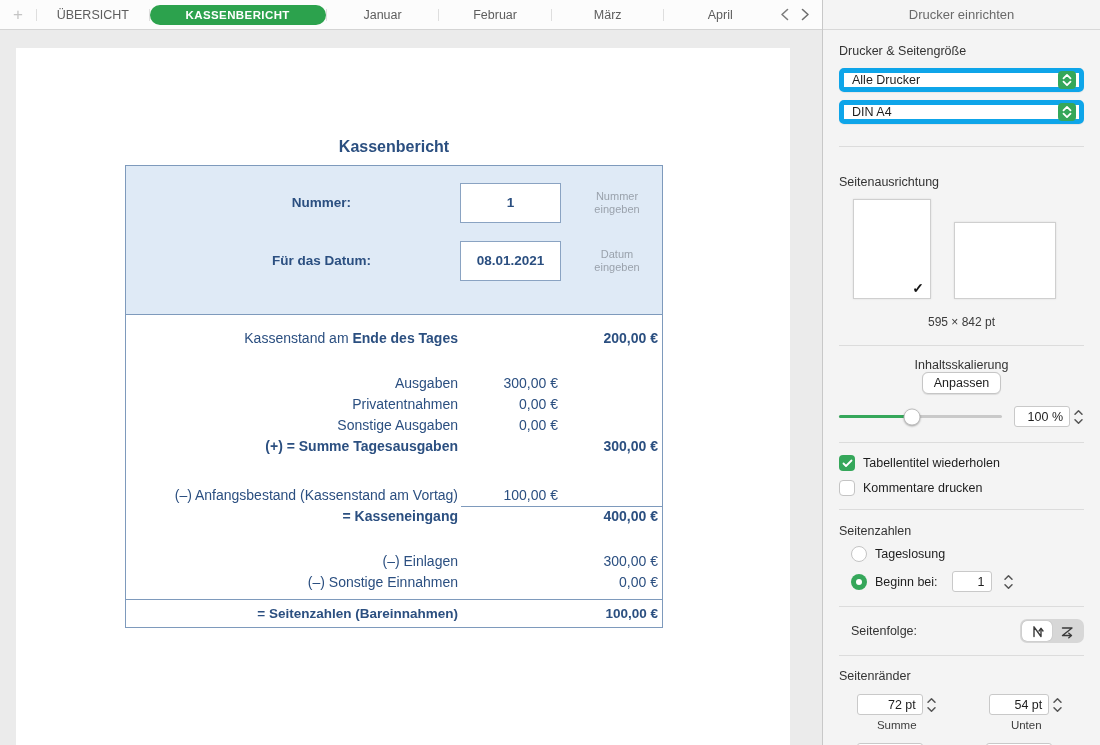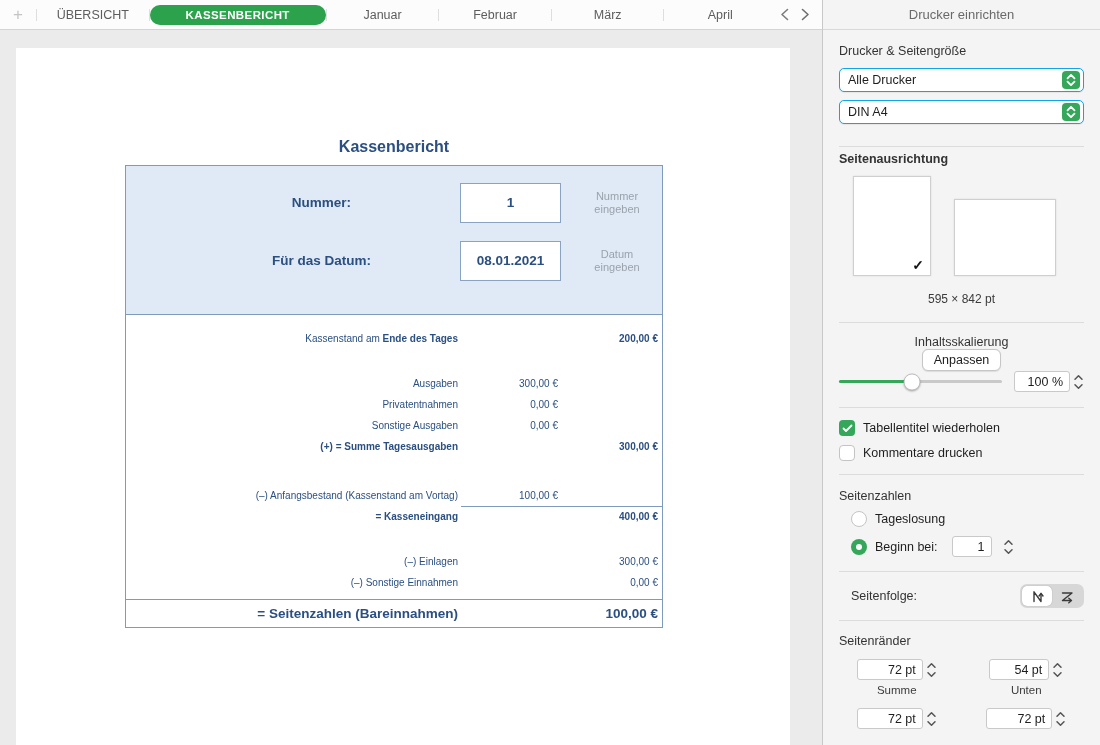--- a/index.html
+++ b/index.html
@@ -35,39 +35,39 @@
   .doc-header{position:relative;height:150px;background:var(--dbg);border:1px solid var(--dborder);}
   .hdr-row{position:absolute;left:0;width:100%;height:40px;}
   .hdr-label{position:absolute;left:0;top:0;width:391px;line-height:40px;text-align:center;
     font-weight:700;font-size:13.5px;color:var(--dblue);}
   .hdr-input{position:absolute;left:334px;top:0;width:101px;height:40px;background:#fff;
     border:1px solid #8aa3c2;line-height:38px;text-align:center;font-weight:700;font-size:13.5px;color:var(--dblue);}
   .hdr-hint{position:absolute;left:444px;top:0;width:94px;height:40px;display:flex;align-items:center;
     justify-content:center;text-align:center;font-size:11px;line-height:13px;color:#9aa2ac;padding:0 14px;}
   .doc-body{background:#fff;border:1px solid var(--dborder);border-top:none;padding-top:13px;}
   .trow{display:grid;grid-template-columns:335px 102px 99px;height:21px;line-height:21px;
-    font-size:10px;color:var(--dblue);}
+    font-size:14px;color:var(--dblue);}
   .c-label{text-align:right;padding-right:3px;overflow:visible;white-space:nowrap;}
   .c-mid{text-align:right;padding-right:5px;}
   .c-right{text-align:right;padding-right:4px;}
   .bold{font-weight:700;}
   .rule .c-mid,.rule .c-right{border-bottom:1px solid var(--dborder);}
   .trow-total{display:grid;grid-template-columns:335px 102px 99px;height:28px;line-height:27px;
     border-top:1px solid var(--dborder);margin-top:6px;font-size:13.5px;color:var(--dblue);}
   .spacer{width:100%;}
 
   
   .sidebar{position:absolute;top:0;right:0;width:278px;height:745px;background:#f4f4f4;
     border-left:1px solid #c8c8c8;z-index:4;}
   .sidebar-header{height:30px;border-bottom:1px solid #d8d8d8;display:flex;align-items:center;
     justify-content:center;font-size:13px;color:#6a6a6a;background:#f4f4f4;}
   .sidebar-content{padding:14px 16px 0 16px;}
   .section-label{font-size:12.5px;color:#333;}
   .hr{height:1px;background:#dcdcdc;}
-  .select{height:24px;background:#fff;border:1px solid #0ea5e9;border-radius:5px;display:flex;
+  .select{height:24px;background:#fff;border:5px solid #0ea5e9;border-radius:5px;display:flex;
     align-items:center;padding:0 3px 0 8px;font-size:12.5px;color:#1e1e1e;box-shadow:0 .5px 1px rgba(0,0,0,.06);}
   .select .grow{flex:1;}
   .green-stepper{width:18px;height:18px;border-radius:4px;background:var(--cgreen);display:flex;
     align-items:center;justify-content:center;flex:0 0 auto;}
   .thumb-row{display:flex;align-items:flex-end;margin:10px 0 0 14px;}
   .thumb-portrait{width:78px;height:100px;background:#fff;border:1px solid #cfcfcf;position:relative;
     box-shadow:0 0 2px rgba(0,0,0,.10);}
   .thumb-landscape{width:102px;height:77px;background:#fff;border:1px solid #cfcfcf;margin-left:23px;
     box-shadow:0 0 2px rgba(0,0,0,.10);}
   .thumb-check{position:absolute;right:6px;bottom:2px;font-size:14px;font-weight:700;color:#141414;}
@@ -228,39 +228,39 @@
       <span class="green-stepper">
         <svg width="12" height="14" viewBox="0 0 12 14" fill="none">
             <path d="M2.5 5.3 L6 1.9 L9.5 5.3" stroke="#fff" stroke-width="1.8" stroke-linecap="round" stroke-linejoin="round"></path>
             <path d="M2.5 8.7 L6 12.1 L9.5 8.7" stroke="#fff" stroke-width="1.8" stroke-linecap="round" stroke-linejoin="round"></path>
           </svg>
       </span>
     </div>
 
     <div class="hr" style="margin-top:22px;"></div>
 
-    <div class="section-label" style="margin-top:5px;font-weight:bold;">Seitenausrichtung</div>
+    <div class="section-label" style="margin-top:28px;">Seitenausrichtung</div>
 
     <div class="thumb-row">
       <div class="thumb-portrait">
         <span class="thumb-check">✓</span>
       </div>
       <div class="thumb-landscape"></div>
     </div>
 
     <div class="size-text">595 × 842 pt</div>
 
     <div class="hr" style="margin-top:16px;"></div>
 
     <div class="row-flex" style="margin-top:12px;flex-direction:column;">
       <span class="section-label" style="flex:1;">Inhaltsskalierung</span>
       <button class="btn">Anpassen</button>
     </div>
 
-    <div class="row-flex" style="margin-top:0;">
+    <div class="row-flex" style="margin-top:12px;">
       <div class="slider">
         <div class="slider-fill" id="slider-fill" style="width: 45%;"></div>
         <div class="slider-knob" id="slider-knob" style="left: 45%;"></div>
       </div>
       <div class="field" style="width:56px;">100 %</div>
       <span class="stepper">
         <svg width="11" height="20" viewBox="0 0 11 20" fill="none">
             <path d="M2 7.3 L5.5 3.8 L9 7.3" stroke="#555" stroke-width="1.5" stroke-linecap="round" stroke-linejoin="round"></path>
             <path d="M2 12.7 L5.5 16.2 L9 12.7" stroke="#555" stroke-width="1.5" stroke-linecap="round" stroke-linejoin="round"></path>
           </svg>

